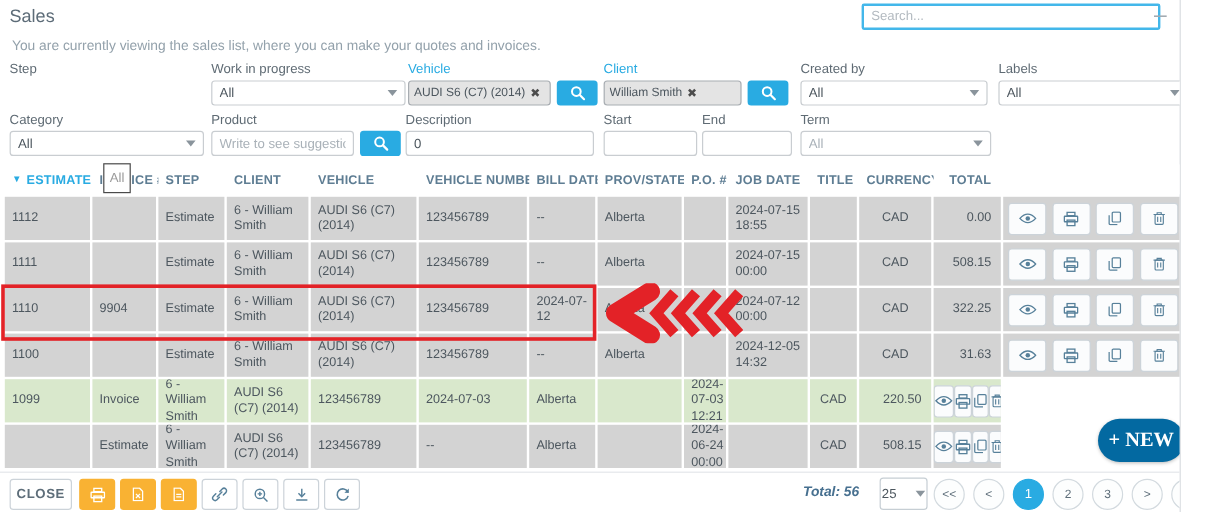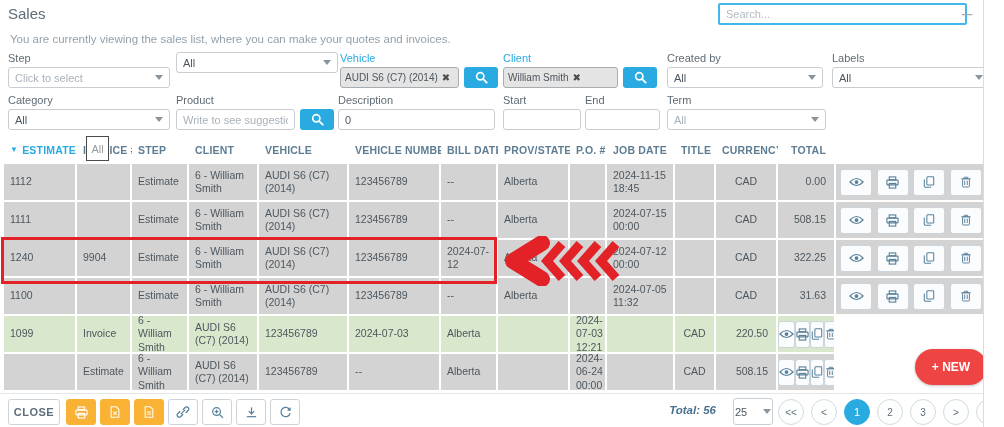--- a/index.html
+++ b/index.html
@@ -78,44 +78,41 @@
   .foot-btn.yellow{background:#f9b233;border:1px solid #f9b233;}
   .total-label{position:absolute;left:660px;top:404px;width:56px;text-align:right;font-size:11.5px;
        font-weight:bold;color:#477090;font-style:italic;}
   .page-size{position:absolute;left:733px;top:398px;width:40px;height:27px;border:1px solid #c6ced4;border-radius:3px;
        display:flex;align-items:center;justify-content:center;gap:16px;font-size:11px;color:#4c565e;
        cursor:pointer;box-sizing:border-box;background:#fff;}
   .page-circle{position:absolute;top:399px;width:26px;height:26px;border-radius:50%;border:1px solid #d3dadf;
        background:#fdfefe;color:#5e6e7a;font-size:10px;display:flex;align-items:center;justify-content:center;
        cursor:pointer;box-sizing:border-box;}
   .page-circle.active{background:#29abe2;border-color:#29abe2;color:#fff;font-size:11px;}
-  .btn-new{position:absolute;left:915px;top:349px;width:72px;height:36px;border-radius:18px;background:#ef4444;
-       color:#fff;font-size:12px;font-weight:bold;display:flex;align-items:center;justify-content:center;
-       cursor:pointer;z-index:8;box-shadow:0 1px 3px rgba(0,0,0,.25);}
+  .btn-new{position:absolute;left:915px;top:349px;width:72px;height:36px;border-radius:18px;background:#0369a1;
+       color:#fff;font-size:17px;font-weight:bold;display:flex;align-items:center;justify-content:center;
+       cursor:pointer;z-index:8;box-shadow:0 1px 3px rgba(0,0,0,.25);font-family:Liberation Serif, serif;}
 </style>
 </head>
 <body>
 
 <div class="app">
 
   <div class="title">Sales</div>
   <input class="search-box" type="text" placeholder="Search..." style="">
   <div class="win-btn win-min">–</div>
   <div class="win-btn win-close">×</div>
   <div class="subtitle">You are currently viewing the sales list, where you can make your quotes and invoices.</div>
 
   <div class="fgroup" style="left:8px;top:52px;">
     <div class="flabel">Step</div>
-    <div class="fselect ghost" style="width:162px;">
-      <span class="val">Click to select</span>
-      <span class="caret"></span>
-    </div>
   </div>
 
   <div class="fgroup" style="left:176px;top:52px;">
+    <div class="flabel">Work in progress</div>
     <div class="fselect" style="width:162px;">
       <span class="val">All</span>
       <span class="caret"></span>
     </div>
   </div>
 
   <div class="fgroup blue" style="left:340px;top:52px;">
     <div class="flabel">Vehicle</div>
     <div class="fctl-row">
       <div class="ftag" style="width:119px;">
@@ -231,21 +228,21 @@
     <div class="grid row">
       <div class="cell">1112</div>
       <div class="cell"></div>
       <div class="cell">Estimate</div>
       <div class="cell">6 - William Smith</div>
       <div class="cell">AUDI S6 (C7) (2014)</div>
       <div class="cell">123456789</div>
       <div class="cell">--</div>
       <div class="cell">Alberta</div>
       <div class="cell"></div>
-      <div class="cell">2024-11-15 18:45</div>
+      <div class="cell">2024-07-15 18:55</div>
       <div class="cell"></div>
       <div class="cell c-center">CAD</div>
       <div class="cell c-right">0.00</div>
       <div class="cell c-actions">
         <div class="act-btn">
             <svg viewBox="0 0 16 10" width="15" height="10">
               <path d="M1,5 Q8,-2.5 15,5 Q8,12.5 1,5 Z" fill="none" stroke="#57809a" stroke-width="1.2"></path>
               <circle cx="8" cy="5" r="2" fill="#57809a"></circle>
             </svg>
           </div>
@@ -326,21 +323,21 @@
                 <rect x="3" y="3.2" width="8" height="9.6" rx="1"></rect>
                 <line x1="5.5" y1="5.5" x2="5.5" y2="10.5"></line>
                 <line x1="8.5" y1="5.5" x2="8.5" y2="10.5"></line>
               </g>
             </svg>
           </div>
       </div>
     </div>
 
     <div class="grid row">
-      <div class="cell">1240</div>
+      <div class="cell">1110</div>
       <div class="cell">9904</div>
       <div class="cell">Estimate</div>
       <div class="cell">6 - William Smith</div>
       <div class="cell">AUDI S6 (C7) (2014)</div>
       <div class="cell">123456789</div>
       <div class="cell">2024-07-12</div>
       <div class="cell">Alberta</div>
       <div class="cell"></div>
       <div class="cell">2024-07-12 00:00</div>
       <div class="cell"></div>
@@ -387,21 +384,21 @@
     <div class="grid row">
       <div class="cell">1100</div>
       <div class="cell"></div>
       <div class="cell">Estimate</div>
       <div class="cell">6 - William Smith</div>
       <div class="cell">AUDI S6 (C7) (2014)</div>
       <div class="cell">123456789</div>
       <div class="cell">--</div>
       <div class="cell">Alberta</div>
       <div class="cell"></div>
-      <div class="cell">2024-07-05 11:32</div>
+      <div class="cell">2024-12-05 14:32</div>
       <div class="cell"></div>
       <div class="cell c-center">CAD</div>
       <div class="cell c-right">31.63</div>
       <div class="cell c-actions">
         <div class="act-btn">
             <svg viewBox="0 0 16 10" width="15" height="10">
               <path d="M1,5 Q8,-2.5 15,5 Q8,12.5 1,5 Z" fill="none" stroke="#57809a" stroke-width="1.2"></path>
               <circle cx="8" cy="5" r="2" fill="#57809a"></circle>
             </svg>
           </div>

